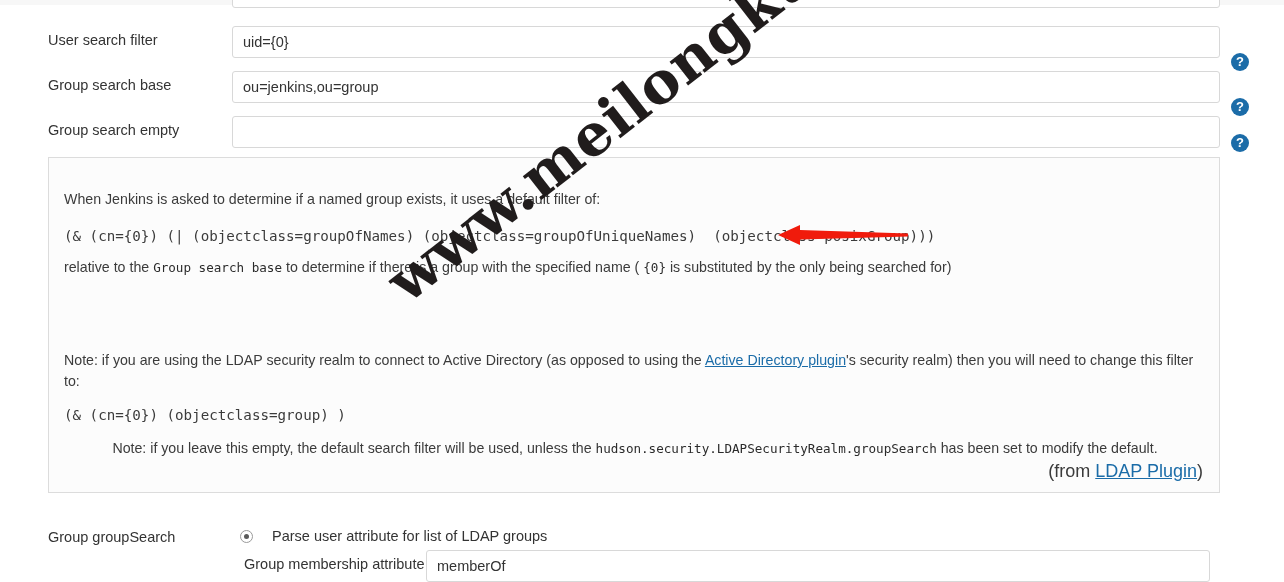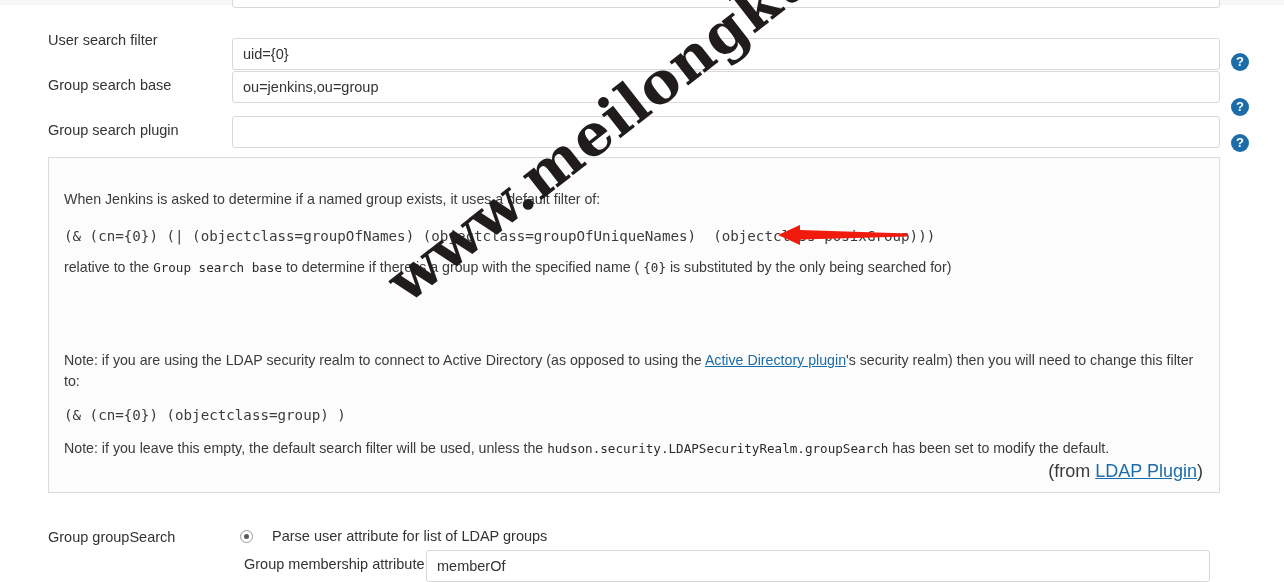--- a/index.html
+++ b/index.html
@@ -224,50 +224,50 @@
 <body>
 
 <div class="top-band"></div>
 
 <div>
   <div class="clipped-input">cn,mail</div>
 </div>
 
 <div class="form-row" style="top:26px;">
   <div class="row-label" style="top:5px;">User search filter</div>
-  <input class="text-input" style="top: 12px;" type="text" placeholder="" value="uid={0}">
+  <input class="text-input" style="top: 0px;" type="text" placeholder="" value="uid={0}">
   <div class="help-icon" style="top:27px;">?</div>
 </div>
 
 <div class="form-row" style="top:71px;">
   <div class="row-label" style="top:5px;">Group search base</div>
   <input class="text-input" style="top: 0px;" type="text" placeholder="" value="ou=jenkins,ou=group">
   <div class="help-icon" style="top:27px;">?</div>
 </div>
 
 <div class="form-row" style="top:116px;">
-  <div class="row-label" style="top:5px;">Group search plugin</div>
+  <div class="row-label" style="top:5px;">Group search empty</div>
   <input class="text-input" style="top: 0px;" type="text" placeholder="">
   <div class="help-icon" style="top:18px;">?</div>
 </div>
 
 <div class="help-panel">
 
   <p class="hp-text" style="top:31px;">When Jenkins is asked to determine if a named group exists, it uses a default filter of:</p>
 
   <p class="hp-text code-line" style="top:68px;">(&amp; (cn={0}) (| (objectclass=groupOfNames) (objectclass=groupOfUniqueNames)  (objectclass=posixGroup)))</p>
 
   <p class="hp-text" style="top:99px;"><span>relative to the </span><span class="mono">Group search base</span><span> to determine if there is a group with the specified name ( </span><span class="mono">{0}</span><span> is substituted by the only being searched for)</span></p>
 
 
   <p class="hp-text" style="top:192px;"><span>Note: if you are using the LDAP security realm to connect to Active Directory (as opposed to using the </span><a class="help-link">Active Directory plugin</a><span>'s security realm) then you will need to change this filter to:</span></p>
 
   <p class="hp-text code-line" style="top:247px;">(&amp; (cn={0}) (objectclass=group) )</p>
 
-  <p class="hp-text" style="top:280px;"><span>Note: if you leave this empty, the default search filter will be used, unless the </span><span class="mono">hudson.security.LDAPSecurityRealm.groupSearch</span><span> has been set to modify the default.</span></p>
+  <p class="hp-text" style="top:280px;text-align:center;"><span>Note: if you leave this empty, the default search filter will be used, unless the </span><span class="mono">hudson.security.LDAPSecurityRealm.groupSearch</span><span> has been set to modify the default.</span></p>
 
   <div class="from-line"><span>(from </span><a class="help-link">LDAP Plugin</a><span>)</span></div>
 </div>
 
 <div class="row-label" style="position:absolute; top:528px;">Group groupSearch</div>
 
 <div class="radio-row">
   <span class="radio checked"></span>
   <span class="radio-label">Parse user attribute for list of LDAP groups</span>
 </div>

